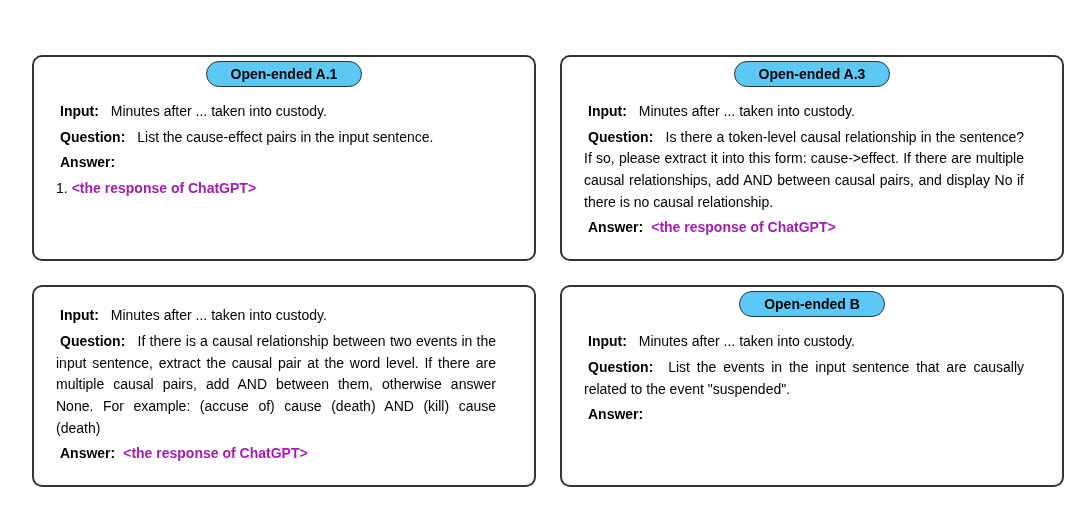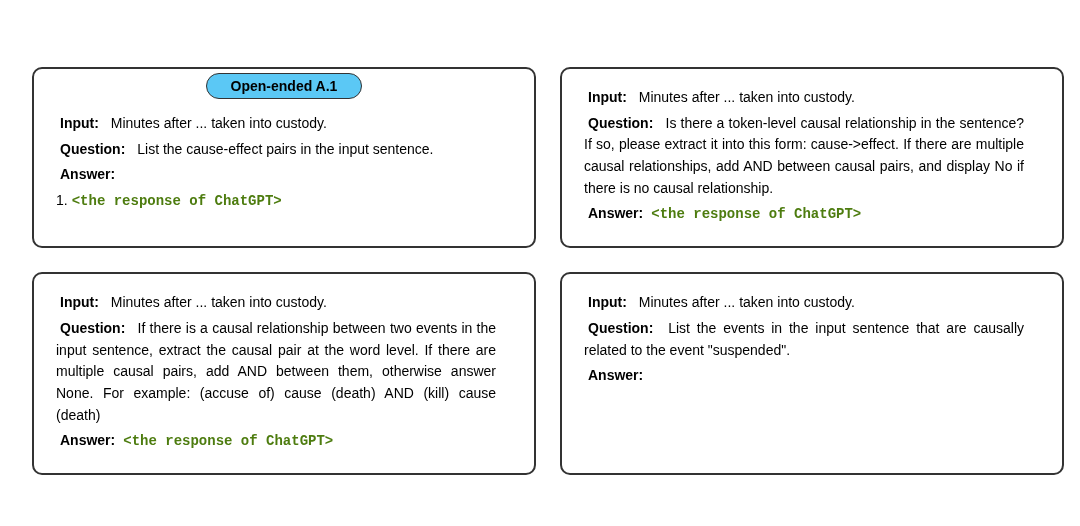--- a/index.html
+++ b/index.html
@@ -62,24 +62,23 @@
     .card-body p {
       margin-bottom: 4px;
       text-align: justify;
     }
 
     .label-bold {
       font-weight: bold;
     }
 
     .chatgpt-link {
-      color: #4d7c0f;
+      color: #a21caf;
       font-weight: bold;
       text-decoration: none;
-      font-family: Liberation Mono, monospace;
     }
 
     .card-top-padding {
       padding-top: 14px;
     }
   </style>
 </head>
 <body>
 
 <div class="grid">
@@ -100,20 +99,23 @@
       <p>
         <span class="label-bold">Answer:</span>
       </p>
       <p>
         1.<a href="#" class="chatgpt-link">&lt;the response of ChatGPT&gt;</a>
       </p>
     </div>
   </div>
 
   <div class="card card-top-padding">
+    <div class="card-title-wrapper">
+      <span class="card-title">Open-ended A.3</span>
+    </div>
     <div class="card-body">
       <p>
         <span class="label-bold">Input:</span>
         <span>Minutes after ... taken into custody.</span>
       </p>
       <p>
         <span class="label-bold">Question:</span>
         <span>Is there a token-level causal relationship in the sentence? If so, please extract it into this form: cause-&gt;effect. If there are multiple causal relationships, add AND between causal pairs, and display No if there is no causal relationship.</span>
       </p>
       <p>
@@ -132,20 +134,23 @@
         <span class="label-bold">Question:</span>
         <span>If there is a causal relationship between two events in the input sentence, extract the causal pair at the word level. If there are multiple causal pairs, add AND between them, otherwise answer None. For example: (accuse of) cause (death) AND (kill) cause (death)</span>
       </p>
       <p>
         <span class="label-bold">Answer:</span><a href="#" class="chatgpt-link">&lt;the response of ChatGPT&gt;</a>
       </p>
     </div>
   </div>
 
   <div class="card card-top-padding">
+    <div class="card-title-wrapper">
+      <span class="card-title">Open-ended B</span>
+    </div>
     <div class="card-body">
       <p>
         <span class="label-bold">Input:</span>
         <span>Minutes after ... taken into custody.</span>
       </p>
       <p>
         <span class="label-bold">Question:</span>
         <span>List the events in the input sentence that are causally related to the event "suspended".</span>
       </p>
       <p>

